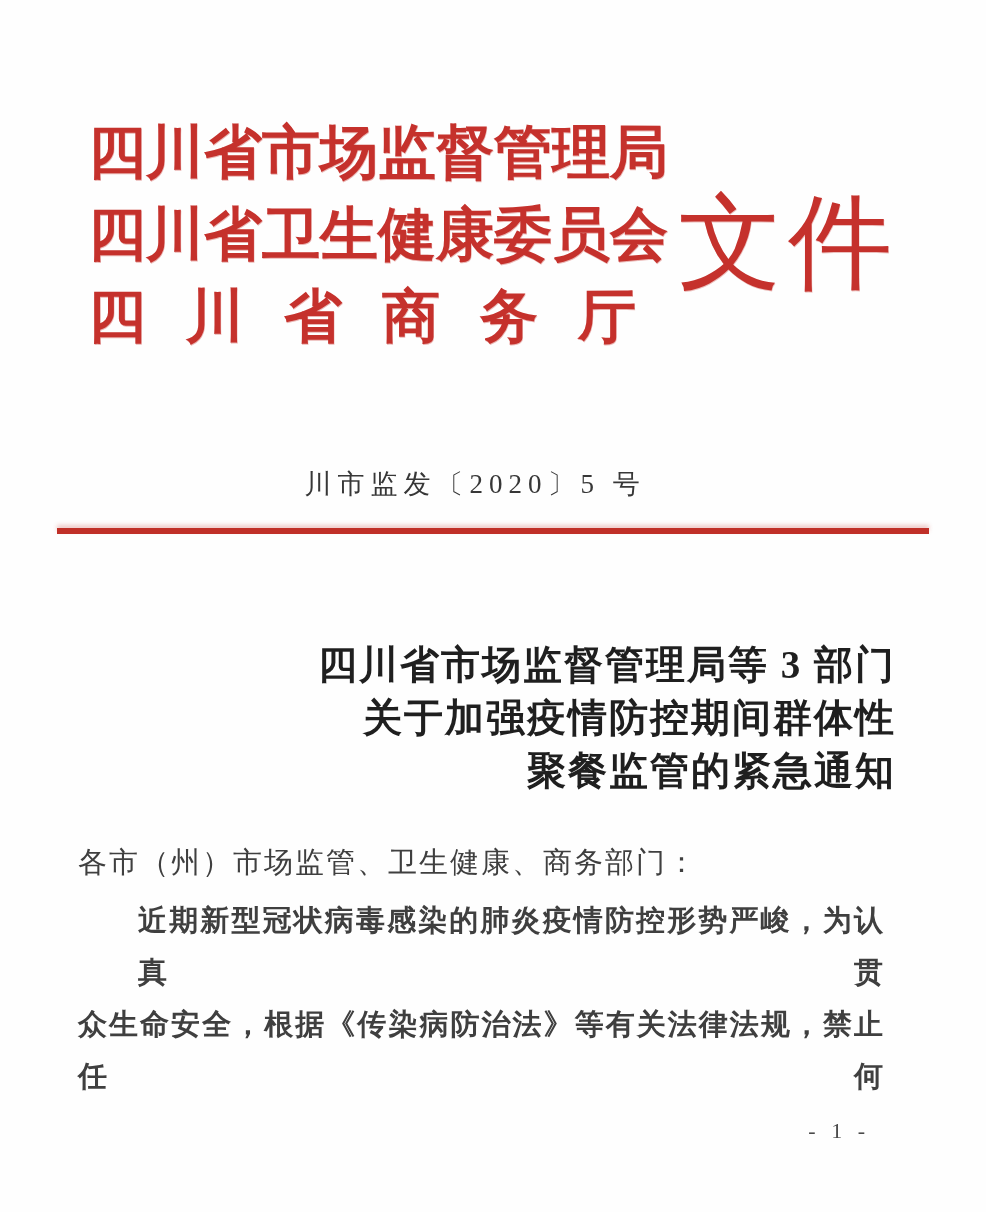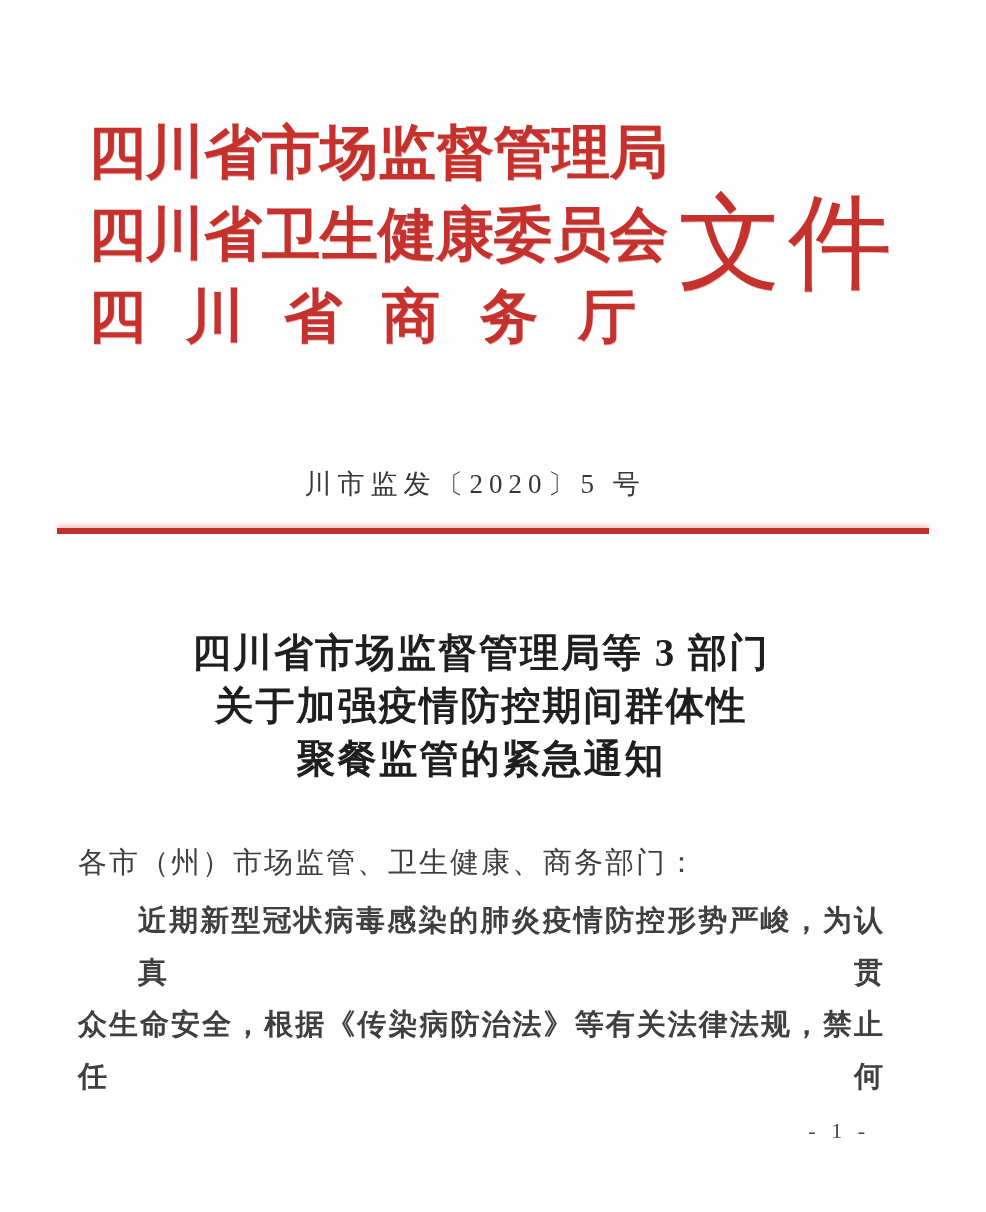--- a/index.html
+++ b/index.html
@@ -75,22 +75,22 @@
     background: #c03028;
     box-shadow: 0 -3px 4px rgba(192, 48, 40, 0.25);
   }
 
   
   .doc-title {
     position: absolute;
     left: 78px;
     top: 626px;
     width: 806px;
-    margin: 0;
-    text-align: center;
+    margin: 12px;
+    text-align: right;
     font-size: 39px;
     font-weight: bold;
     line-height: 53px;
     letter-spacing: 2px;
     color: #1f1f1f;
   }
 
   
   .doc-body {
     position: absolute;

